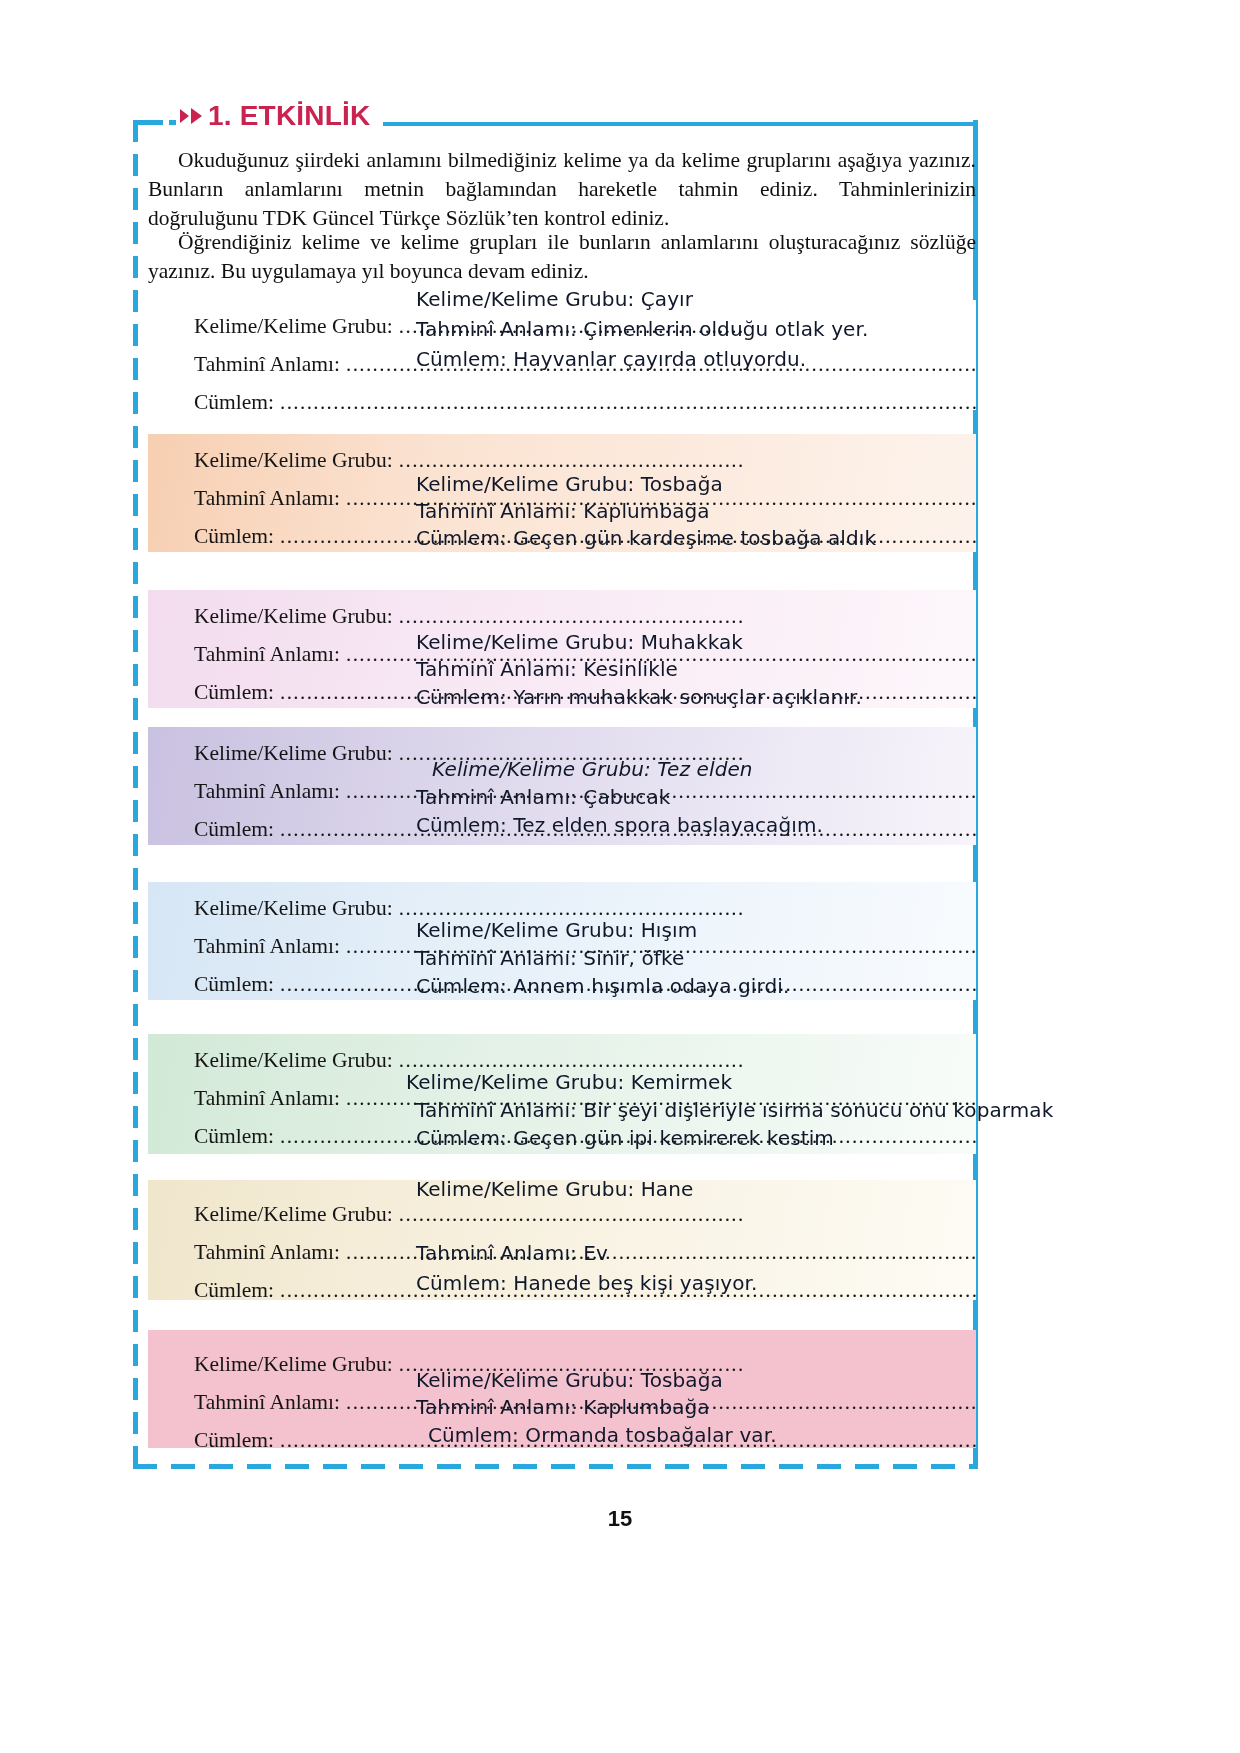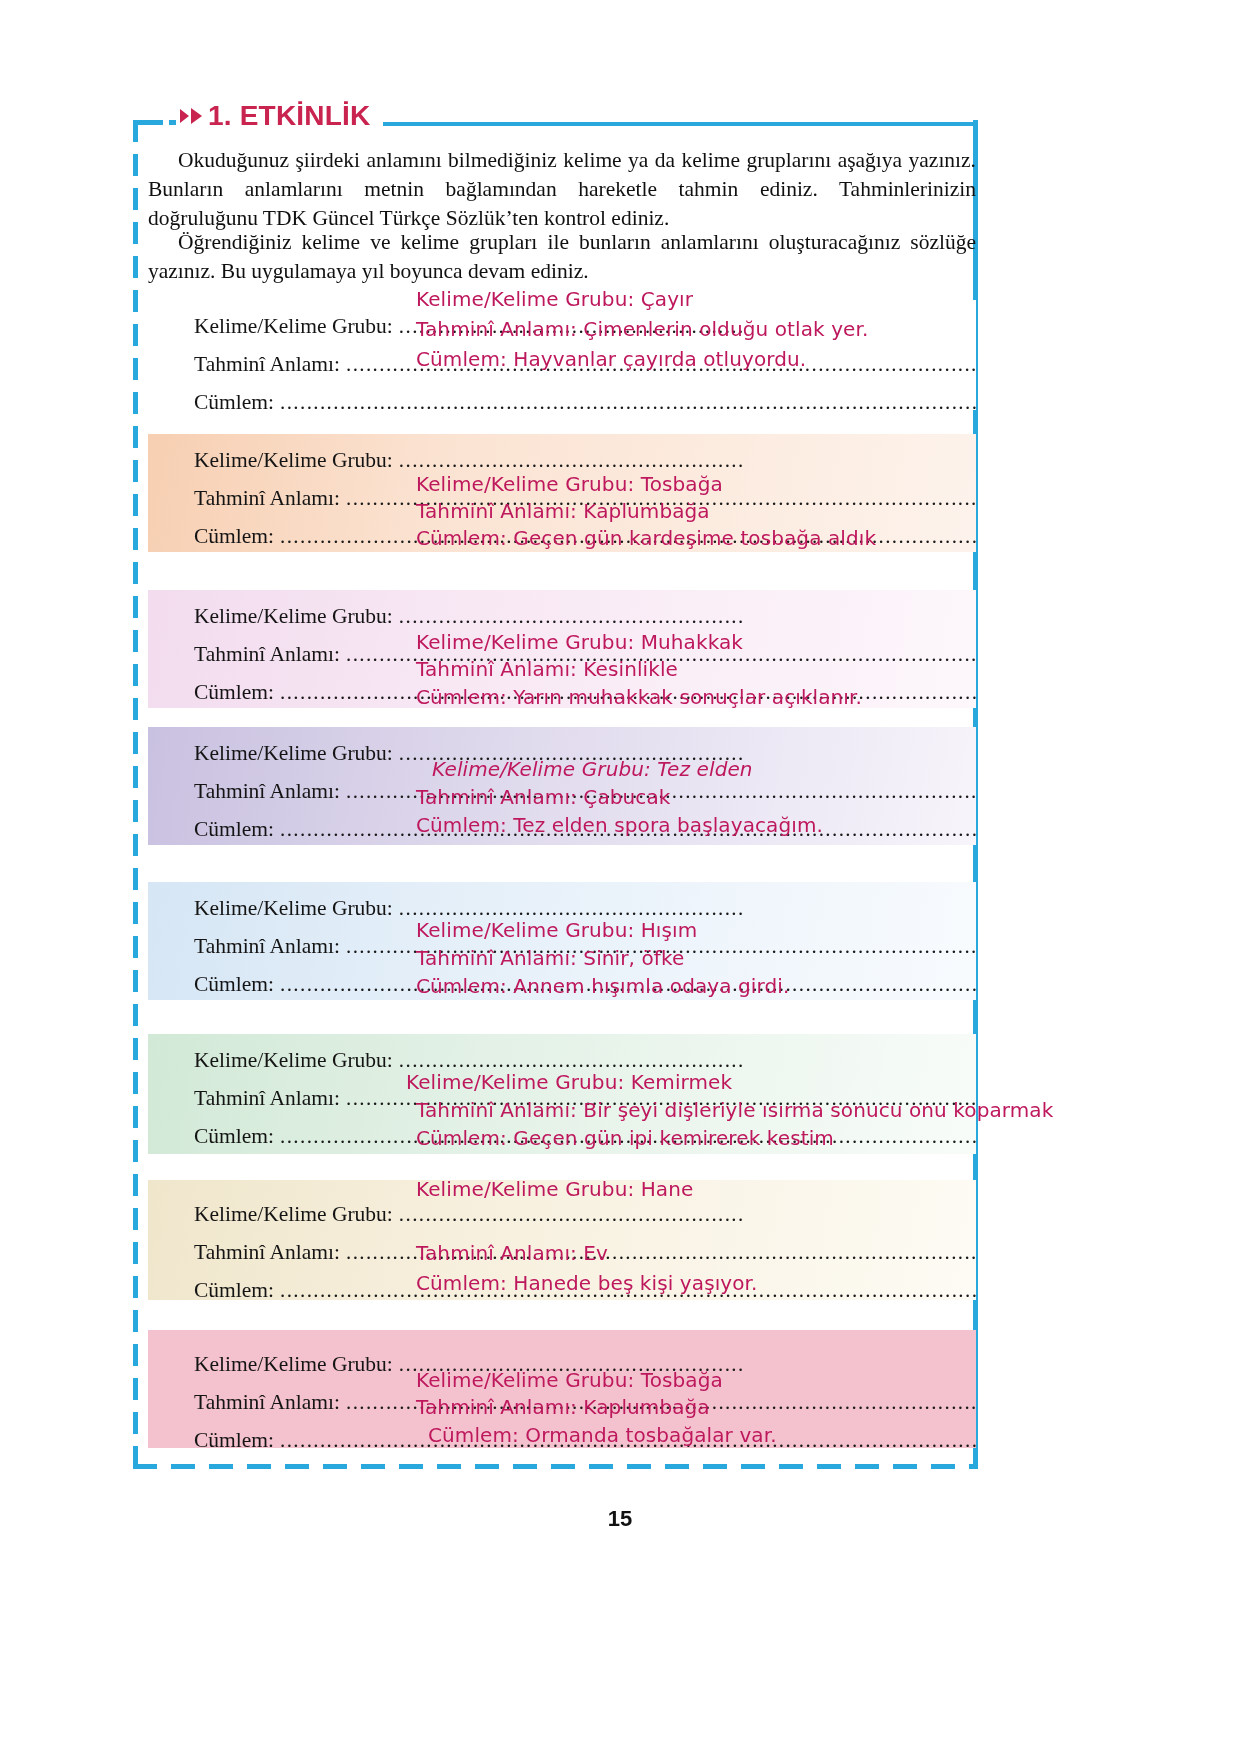--- a/index.html
+++ b/index.html
@@ -119,21 +119,21 @@
     font-size:21px;
     color:#1a1a1a;
   }
   .row.short .dots { flex:0 0 345px; }
 
   
   .hand {
     position:absolute;
     font-family:"DejaVu Sans", sans-serif;
     font-size:20px;
-    color:#be185d;
+    color:#0f172a;
     white-space:nowrap;
     letter-spacing:0.1px;
   }
 
   
   .pageno {
     position:absolute; left:0; top:1506px; width:1240px;
     text-align:center;
     font-family:"Liberation Sans", sans-serif;
     font-weight:bold;

